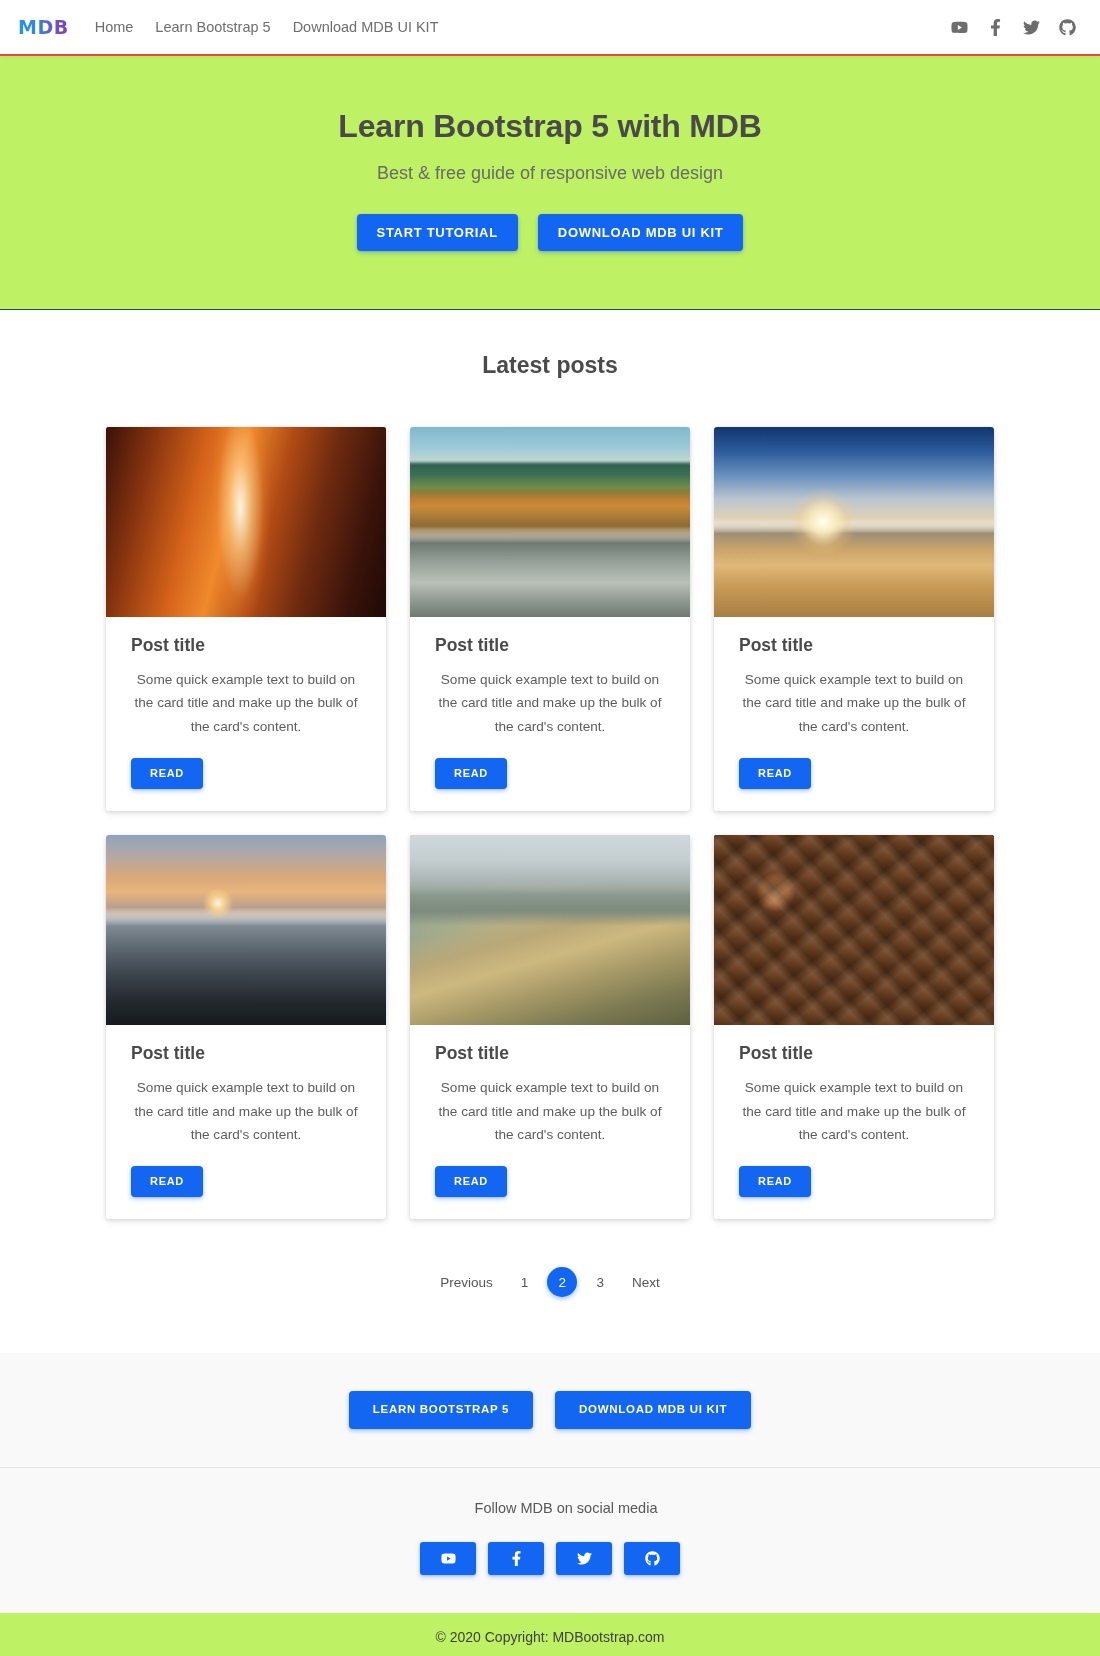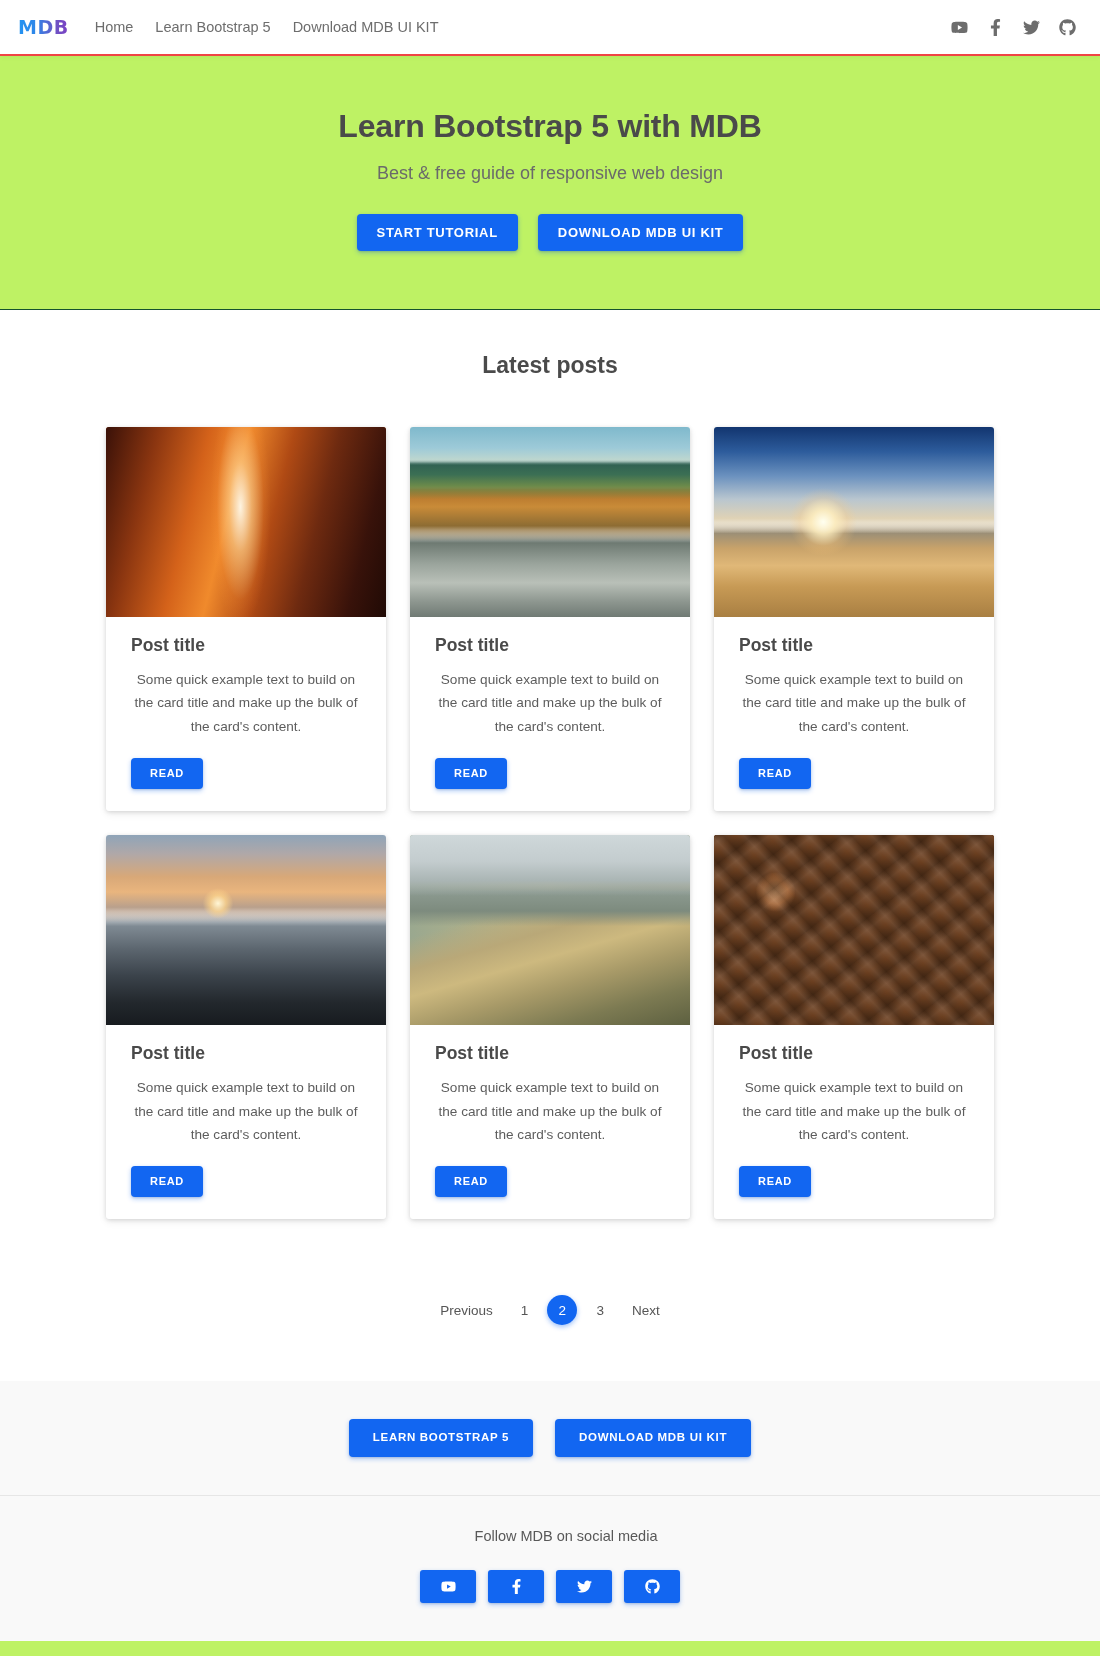--- a/index.html
+++ b/index.html
@@ -153,21 +153,21 @@
     padding: 10px 19px;
     font-size: 11px;
   }
 
   
   .pagination {
     display: flex;
     justify-content: center;
     align-items: center;
     gap: 10px;
-    margin-top: 76px;
+    margin-top: 48px;
   }
   .page-item {
     font-size: 13.5px;
     color: #565656;
     padding: 7px 9px;
     cursor: pointer;
     border-radius: 3px;
     line-height: 1;
   }
   .page-item.active {

